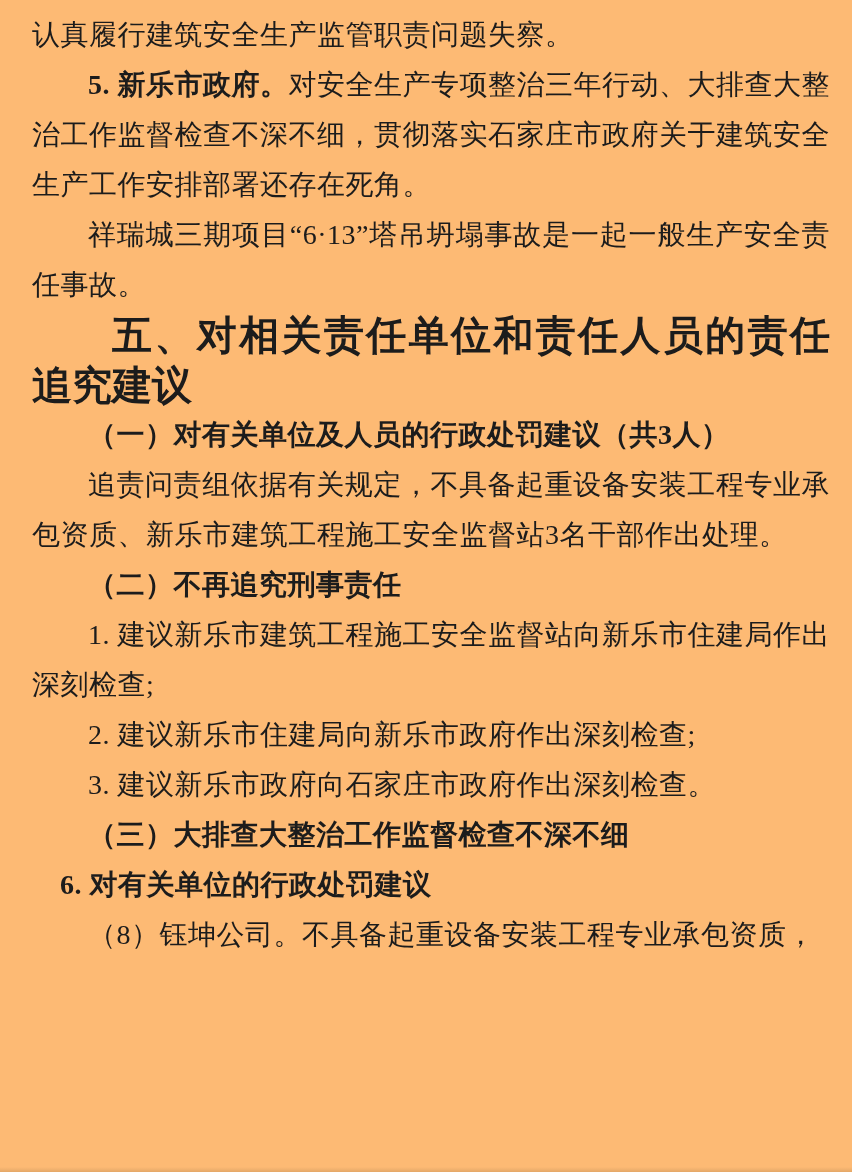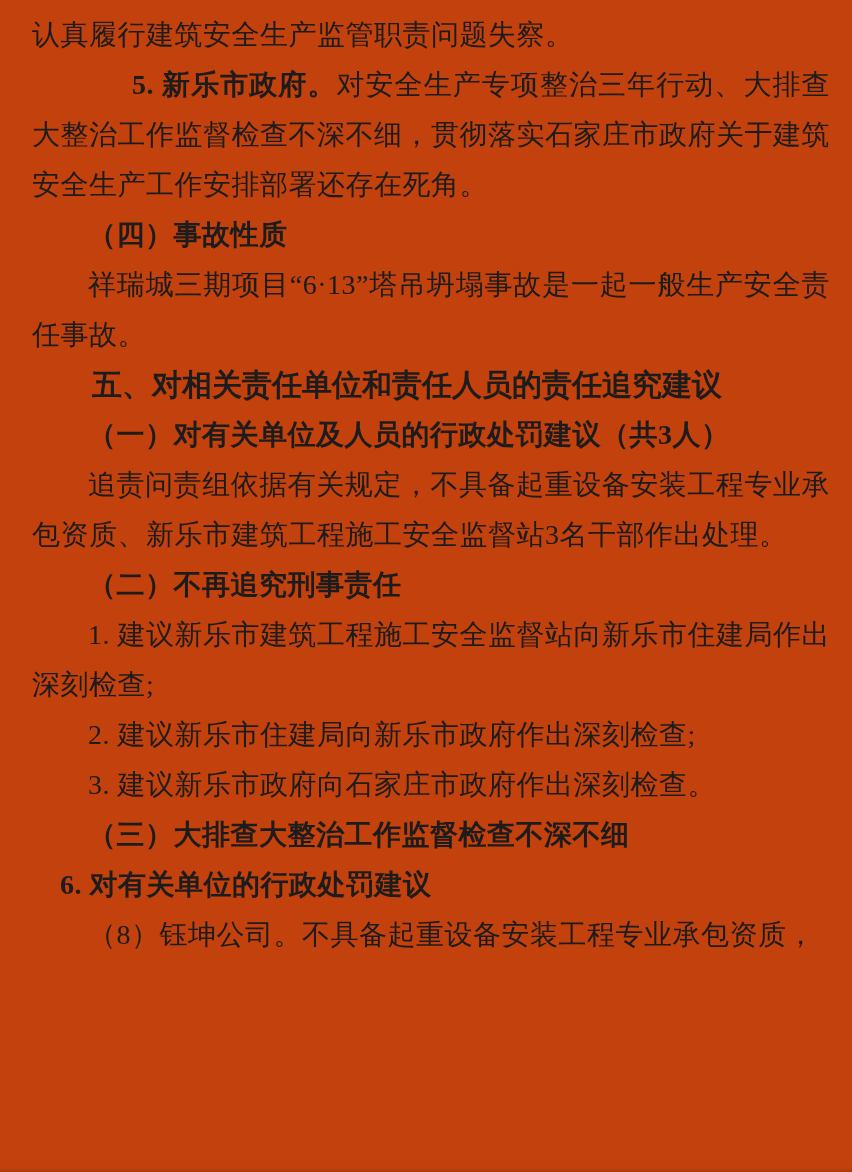--- a/index.html
+++ b/index.html
@@ -5,41 +5,41 @@
   html, body {
     margin: 0;
     padding: 0;
     background: #ffffff;
   }
   .page {
     position: relative;
     width: 852px;
     height: 1172px;
     box-sizing: border-box;
-    background: #c2410c;
+    background: #fdba74;
     color: #1c1c1c;
     padding: 10px 22px 0 32px;
     overflow: hidden;
     font-family: "Liberation Serif", "DejaVu Serif", serif;
     font-size: 28px;
     line-height: 50px;
     letter-spacing: 0.5px;
     text-align: justify;
   }
   .para { margin: 0; }
   .indent2 { text-indent: 2em; }
   .indent1 { text-indent: 1em; }
-  .bold { font-weight: bold; margin-left: 44px; }
+  .bold { font-weight: bold; }
   .heading-kai {
     font-weight: bold;
     font-family: "Liberation Serif", "DejaVu Serif", serif;
   }
   .heading-hei {
     font-weight: bold;
-    font-size: 30px;
+    font-size: 40px;
     letter-spacing: 0;
     font-family: "Liberation Sans", "DejaVu Sans", sans-serif;
   }
   .scan-edge {
     position: absolute;
     left: 0;
     bottom: 0;
     width: 100%;
     height: 5px;
     background: linear-gradient(to bottom, rgba(0,0,0,0), rgba(0,0,0,0.10));
@@ -52,23 +52,20 @@
 <div class="page">
 
   <p class="para">
     <span>认真履行建筑安全生产监管职责问题失察。</span>
   </p>
 
   <p class="para indent2">
     <span class="bold">5. 新乐市政府。</span><span>对安全生产专项整治三年行动、大排查大整治工作监督检查不深不细，贯彻落实石家庄市政府关于建筑安全生产工作安排部署还存在死角。</span>
   </p>
 
-  <p class="para indent2 heading-kai">
-    <span>（四）事故性质</span>
-  </p>
 
   <p class="para indent2">
     <span>祥瑞城三期项目“6·13”塔吊坍塌事故是一起一般生产安全责任事故。</span>
   </p>
 
   <p class="para indent2 heading-hei">
     <span>五、对相关责任单位和责任人员的责任追究建议</span>
   </p>
 
 

